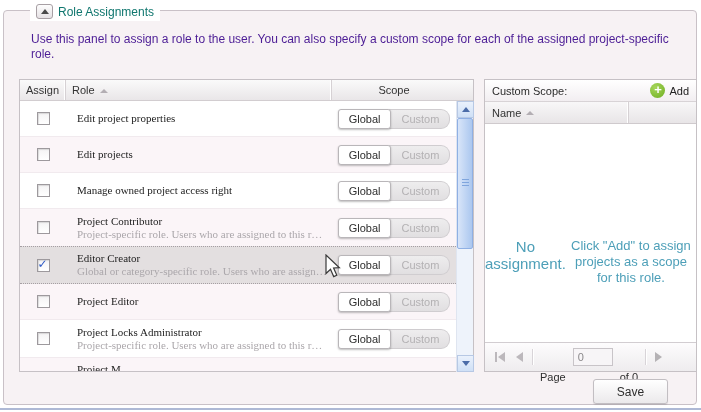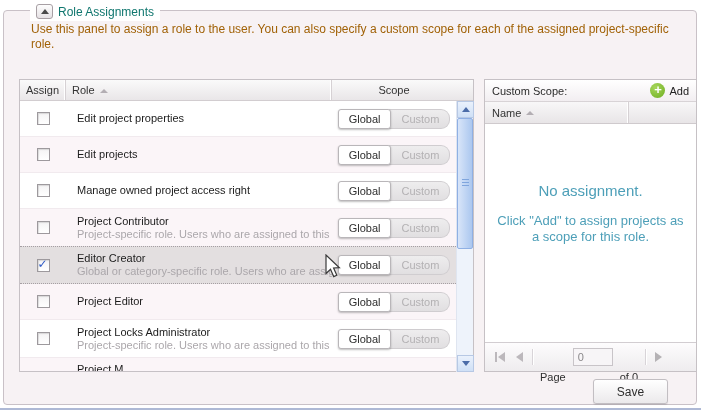--- a/index.html
+++ b/index.html
@@ -11,21 +11,21 @@
   .fieldset{position:absolute;left:3px;top:10px;width:694px;height:395px;
             border:1px solid #c9c1c7;border-radius:4px;background:#f7f2f4;}
   .legend{position:absolute;left:26px;top:-9px;height:19px;background:#fff;
           display:flex;align-items:center;padding:0 6px;gap:5px;}
   .collapse-btn{width:17px;height:15px;border:1px solid #a79fa4;border-radius:3px;
           background:linear-gradient(#fdfdfd,#e6e2e5);display:inline-flex;
           align-items:center;justify-content:center;cursor:pointer;}
   .tri-up{width:0;height:0;border-left:4px solid transparent;border-right:4px solid transparent;
           border-bottom:5px solid #4a4a4a;}
   .legend-title{font-size:12px;color:#0f766e;}
-  .desc{position:absolute;left:27px;top:11px;width:660px;font-size:12px;line-height:15px;color:#a16207;}
+  .desc{position:absolute;left:27px;top:21px;width:660px;font-size:12px;line-height:15px;color:#4c1d95;}
 
   
   .grid{position:absolute;left:15px;top:68px;width:455px;height:293px;
         border:1px solid #c6c1c5;background:#fff;}
   .grid-header{display:flex;height:21px;background:linear-gradient(#fafafa,#e9e6e8);
         border-bottom:1px solid #d2cdd0;align-items:center;}
   .gh-cell{height:100%;display:flex;align-items:center;padding:0 6px;border-right:1px solid #d6d1d4;
         box-shadow:inset -1px 0 0 #ffffff;gap:5px;}
   .gh-assign{width:46px;}
   .gh-role{width:266px;}
@@ -37,21 +37,21 @@
   .grid-row{display:flex;height:36px;background:#fff;border-bottom:1px solid #f1eaee;}
   .grid-row.has-desc{height:38px;}
   .grid-row.stripe{background:#fbf5f8;}
   .grid-row.selected{background:#e3dfe0;border-top:1px dotted #a59ea3;border-bottom:1px dotted #a59ea3;margin-top:-1px;}
   .grid-row.partial{height:13px;overflow:hidden;border-bottom:none;}
   .cell-assign{width:46px;display:flex;align-items:center;justify-content:center;}
   .checkbox{width:13px;height:13px;border:1px solid #9d999d;background:linear-gradient(#f4f3f4,#ffffff);
         box-shadow:inset 1px 1px 1px rgba(0,0,0,0.12);position:relative;cursor:pointer;}
   .checkbox .check{display:none;position:absolute;left:0px;top:-3px;color:#2b57c4;font-size:12px;font-weight:bold;}
   .checkbox.checked .check{display:block;}
-  .cell-role{width:266px;display:flex;flex-direction:column;justify-content:center;padding-left:11px;overflow:hidden;}
+  .cell-role{width:266px;display:flex;flex-direction:column;justify-content:center;padding-left:11px;overflow:hidden;font-family:Liberation Serif, serif;}
   .role-name{color:#1c1c1c;font-size:11px;line-height:13px;white-space:nowrap;}
   .partial .role-name{margin-top:9px;}
   .role-desc{color:#aba7ab;font-size:11px;line-height:13px;white-space:nowrap;overflow:hidden;}
   .role-desc:empty{display:none;}
   .cell-scope{width:124px;display:flex;align-items:center;justify-content:center;}
   .seg-control{display:inline-flex;align-items:flex-end;}
   .seg{height:20px;line-height:18px;font-size:11px;padding:0 10px;cursor:pointer;}
   .seg.global{background:#fff;border:1px solid #b9b6b9;border-radius:3px;color:#2e2e2e;
         position:relative;z-index:2;box-shadow:0 1px 2px rgba(0,0,0,0.25);}
   .seg.custom{background:linear-gradient(#eeedee,#e1dfe1);border:1px solid #d0cdd0;border-left:none;
@@ -78,21 +78,21 @@
         border:1px solid #c6c1c5;background:#fff;display:flex;flex-direction:column;}
   .scope-header{height:22px;background:linear-gradient(#ffffff,#f2eef1);border-bottom:1px solid #d8d3d6;
         display:flex;align-items:center;padding:0 7px;font-size:11px;color:#2b2b2b;}
   .add-btn{margin-left:auto;display:flex;align-items:center;gap:4px;cursor:pointer;color:#222;}
   .add-icon{width:15px;height:15px;border-radius:50%;background:radial-gradient(circle at 35% 30%,#a6d65b,#6fae21);
         color:#fff;font-size:13px;font-weight:bold;line-height:14px;text-align:center;}
   .name-header{height:22px;display:flex;background:linear-gradient(#f8f7f8,#e8e5e7);border-bottom:1px solid #cfcacd;}
   .nh-name{width:144px;display:flex;align-items:center;gap:5px;padding:0 7px;border-right:1px solid #d6d1d4;
         box-shadow:inset -1px 0 0 #ffffff;}
   .nh-spacer{flex:1;}
-  .scope-body{flex:1;background:#fff;display:flex;flex-direction:column;align-items:center;
+  .scope-body{flex:1;background:#fff;display:flex;flex-direction:row;align-items:center;
         text-align:center;padding-top:58px;}
   .empty-title{color:#4d9fb8;font-size:15px;margin-bottom:14px;}
   .empty-msg{color:#4d9fb8;font-size:13px;line-height:16px;width:190px;}
 
   
   .paging{height:29px;border-top:1px solid #d2cdd1;background:linear-gradient(#fdfcfd,#eeecee);
         display:flex;align-items:center;padding:0 8px;gap:7px;}
   .pg-btn{display:flex;align-items:center;gap:1px;cursor:default;padding:2px;}
   .pg-tri-left{width:0;height:0;border-top:5px solid transparent;border-bottom:5px solid transparent;
         border-right:7px solid #bcb8bc;}

